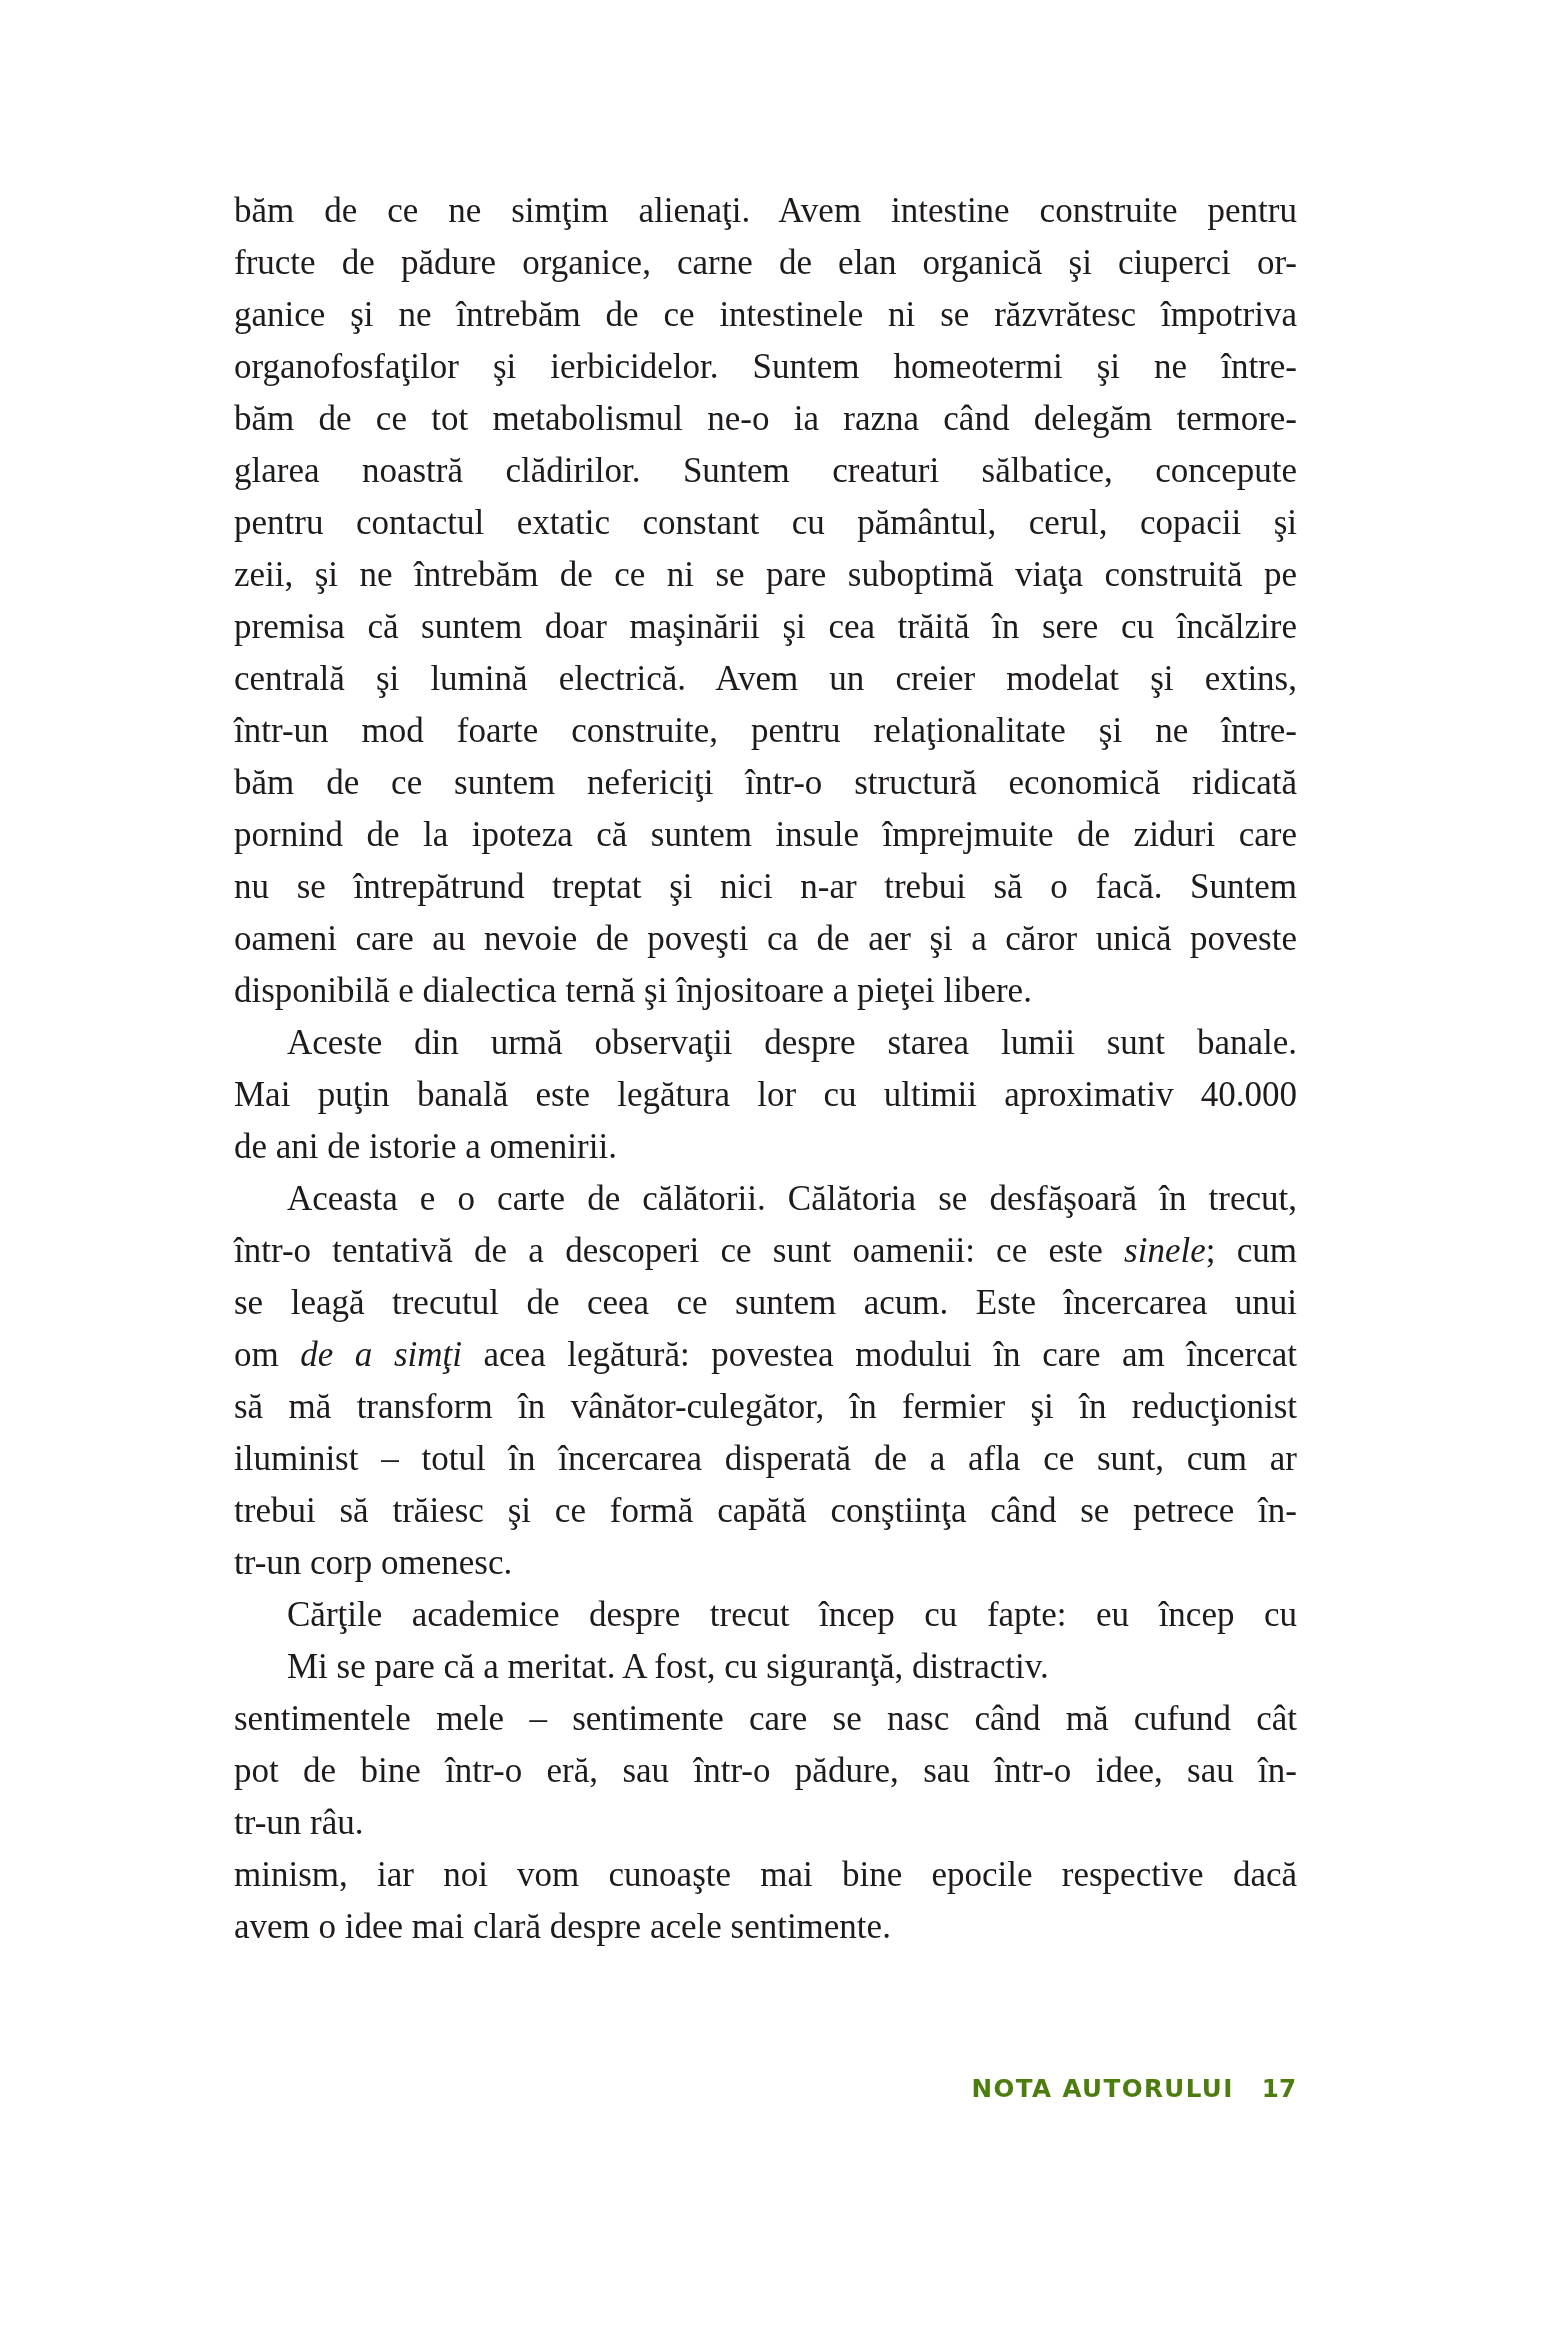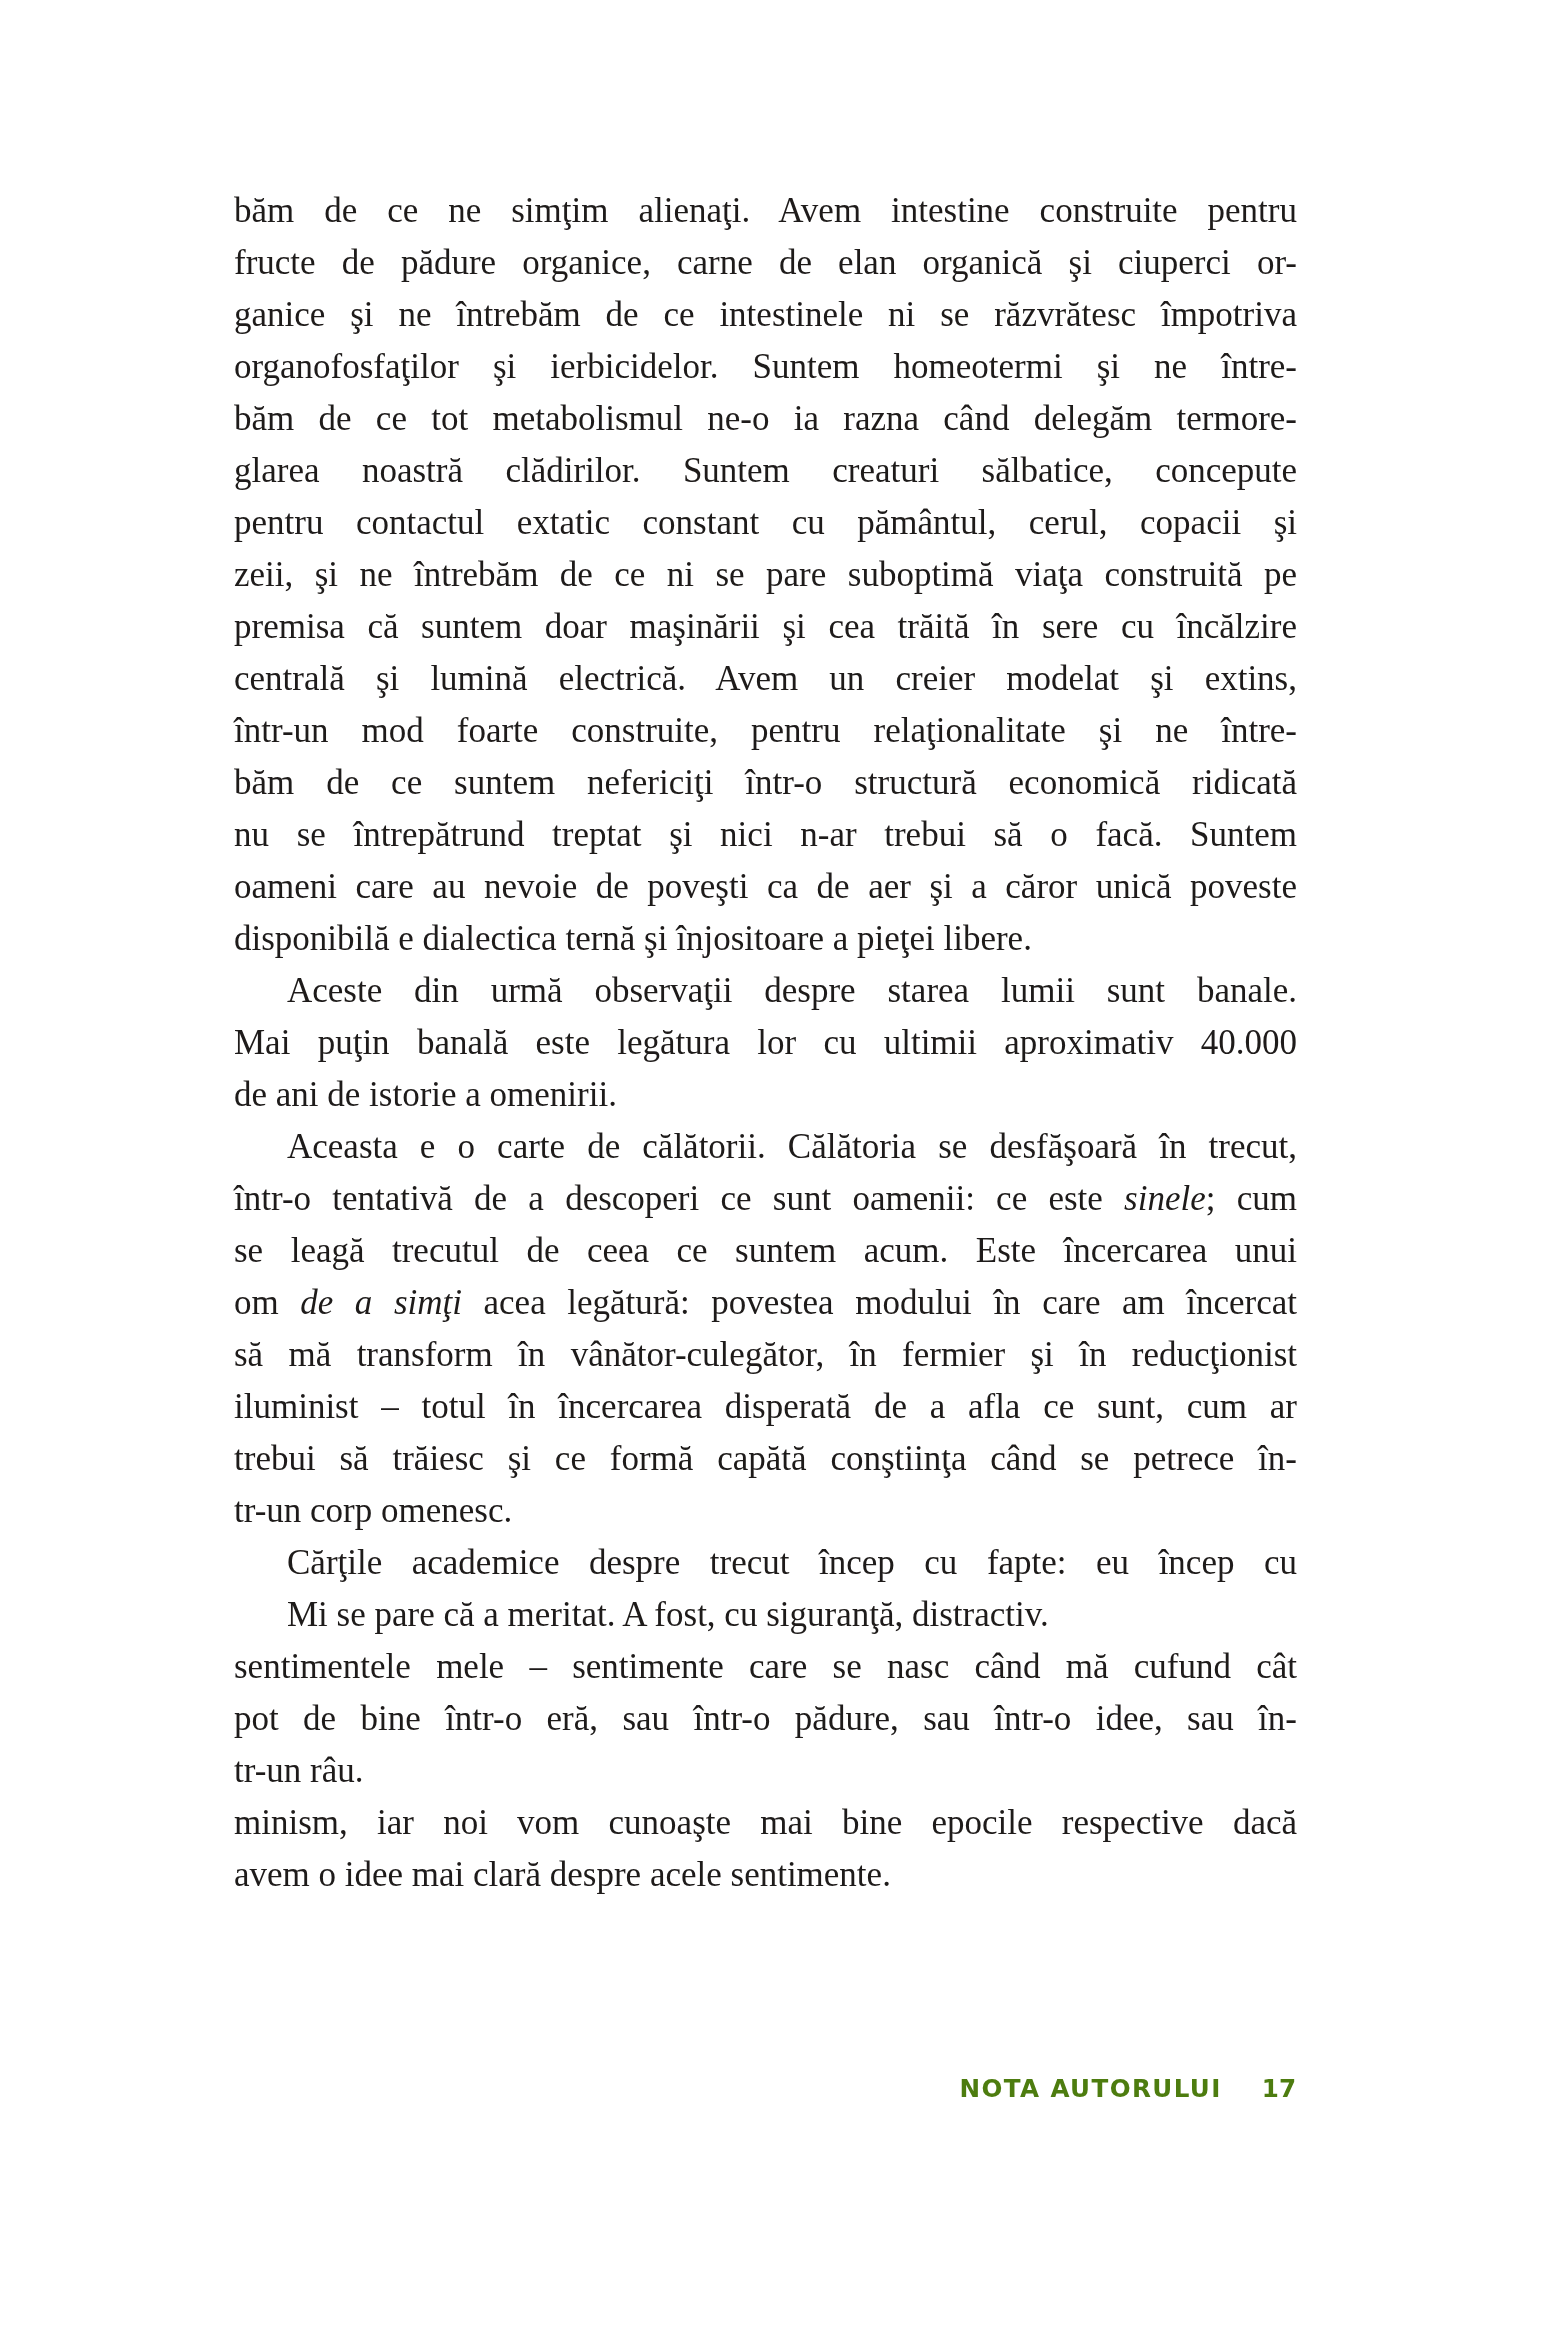--- a/index.html
+++ b/index.html
@@ -54,41 +54,42 @@
       display: flex;
       justify-content: flex-end;
       align-items: center;
       font-family: "DejaVu Sans", "Liberation Sans", sans-serif;
       font-weight: bold;
       font-size: 24.6px;
       letter-spacing: 1.4px;
       color: #4d7c0f;
     }
     .footer .page-number {
-      margin-left: 40px;
+      margin-left: 28px;
       letter-spacing: 0;
     }
   </style>
 </head>
 <body>
 
 <div class="page">
   <div class="text-block">
     <span class="line">băm de ce ne simţim alienaţi. Avem intestine construite pentru</span>
     <span class="line">fructe de pădure organice, carne de elan organică şi ciuperci or-</span>
     <span class="line">ganice şi ne întrebăm de ce intestinele ni se răzvrătesc împotriva</span>
     <span class="line">organofosfaţilor şi ierbicidelor. Suntem homeotermi şi ne între-</span>
     <span class="line">băm de ce tot metabolismul ne-o ia razna când delegăm termore-</span>
     <span class="line">glarea noastră clădirilor. Suntem creaturi sălbatice, concepute</span>
     <span class="line">pentru contactul extatic constant cu pământul, cerul, copacii şi</span>
     <span class="line">zeii, şi ne întrebăm de ce ni se pare suboptimă viaţa construită pe</span>
     <span class="line">premisa că suntem doar maşinării şi cea trăită în sere cu încălzire</span>
     <span class="line">centrală şi lumină electrică. Avem un creier modelat şi extins,</span>
     <span class="line">într-un mod foarte construite, pentru relaţionalitate şi ne între-</span>
     <span class="line">băm de ce suntem nefericiţi într-o structură economică ridicată</span>
+    <span class="line">pornind de la ipoteza că suntem insule împrejmuite de ziduri care</span>
     <span class="line">nu se întrepătrund treptat şi nici n-ar trebui să o facă. Suntem</span>
     <span class="line">oameni care au nevoie de poveşti ca de aer şi a căror unică poveste</span>
     <span class="line last">disponibilă e dialectica ternă şi înjositoare a pieţei libere.</span>
 
     <span class="line indent">Aceste din urmă observaţii despre starea lumii sunt banale.</span>
     <span class="line">Mai puţin banală este legătura lor cu ultimii aproximativ 40.000</span>
     <span class="line last">de ani de istorie a omenirii.</span>
 
     <span class="line indent">Aceasta e o carte de călătorii. Călătoria se desfăşoară în trecut,</span>
     <span class="line"><span>într-o tentativă de a descoperi ce sunt oamenii: ce este </span><span class="seg-italic">sinele</span><span>; cum</span></span>

